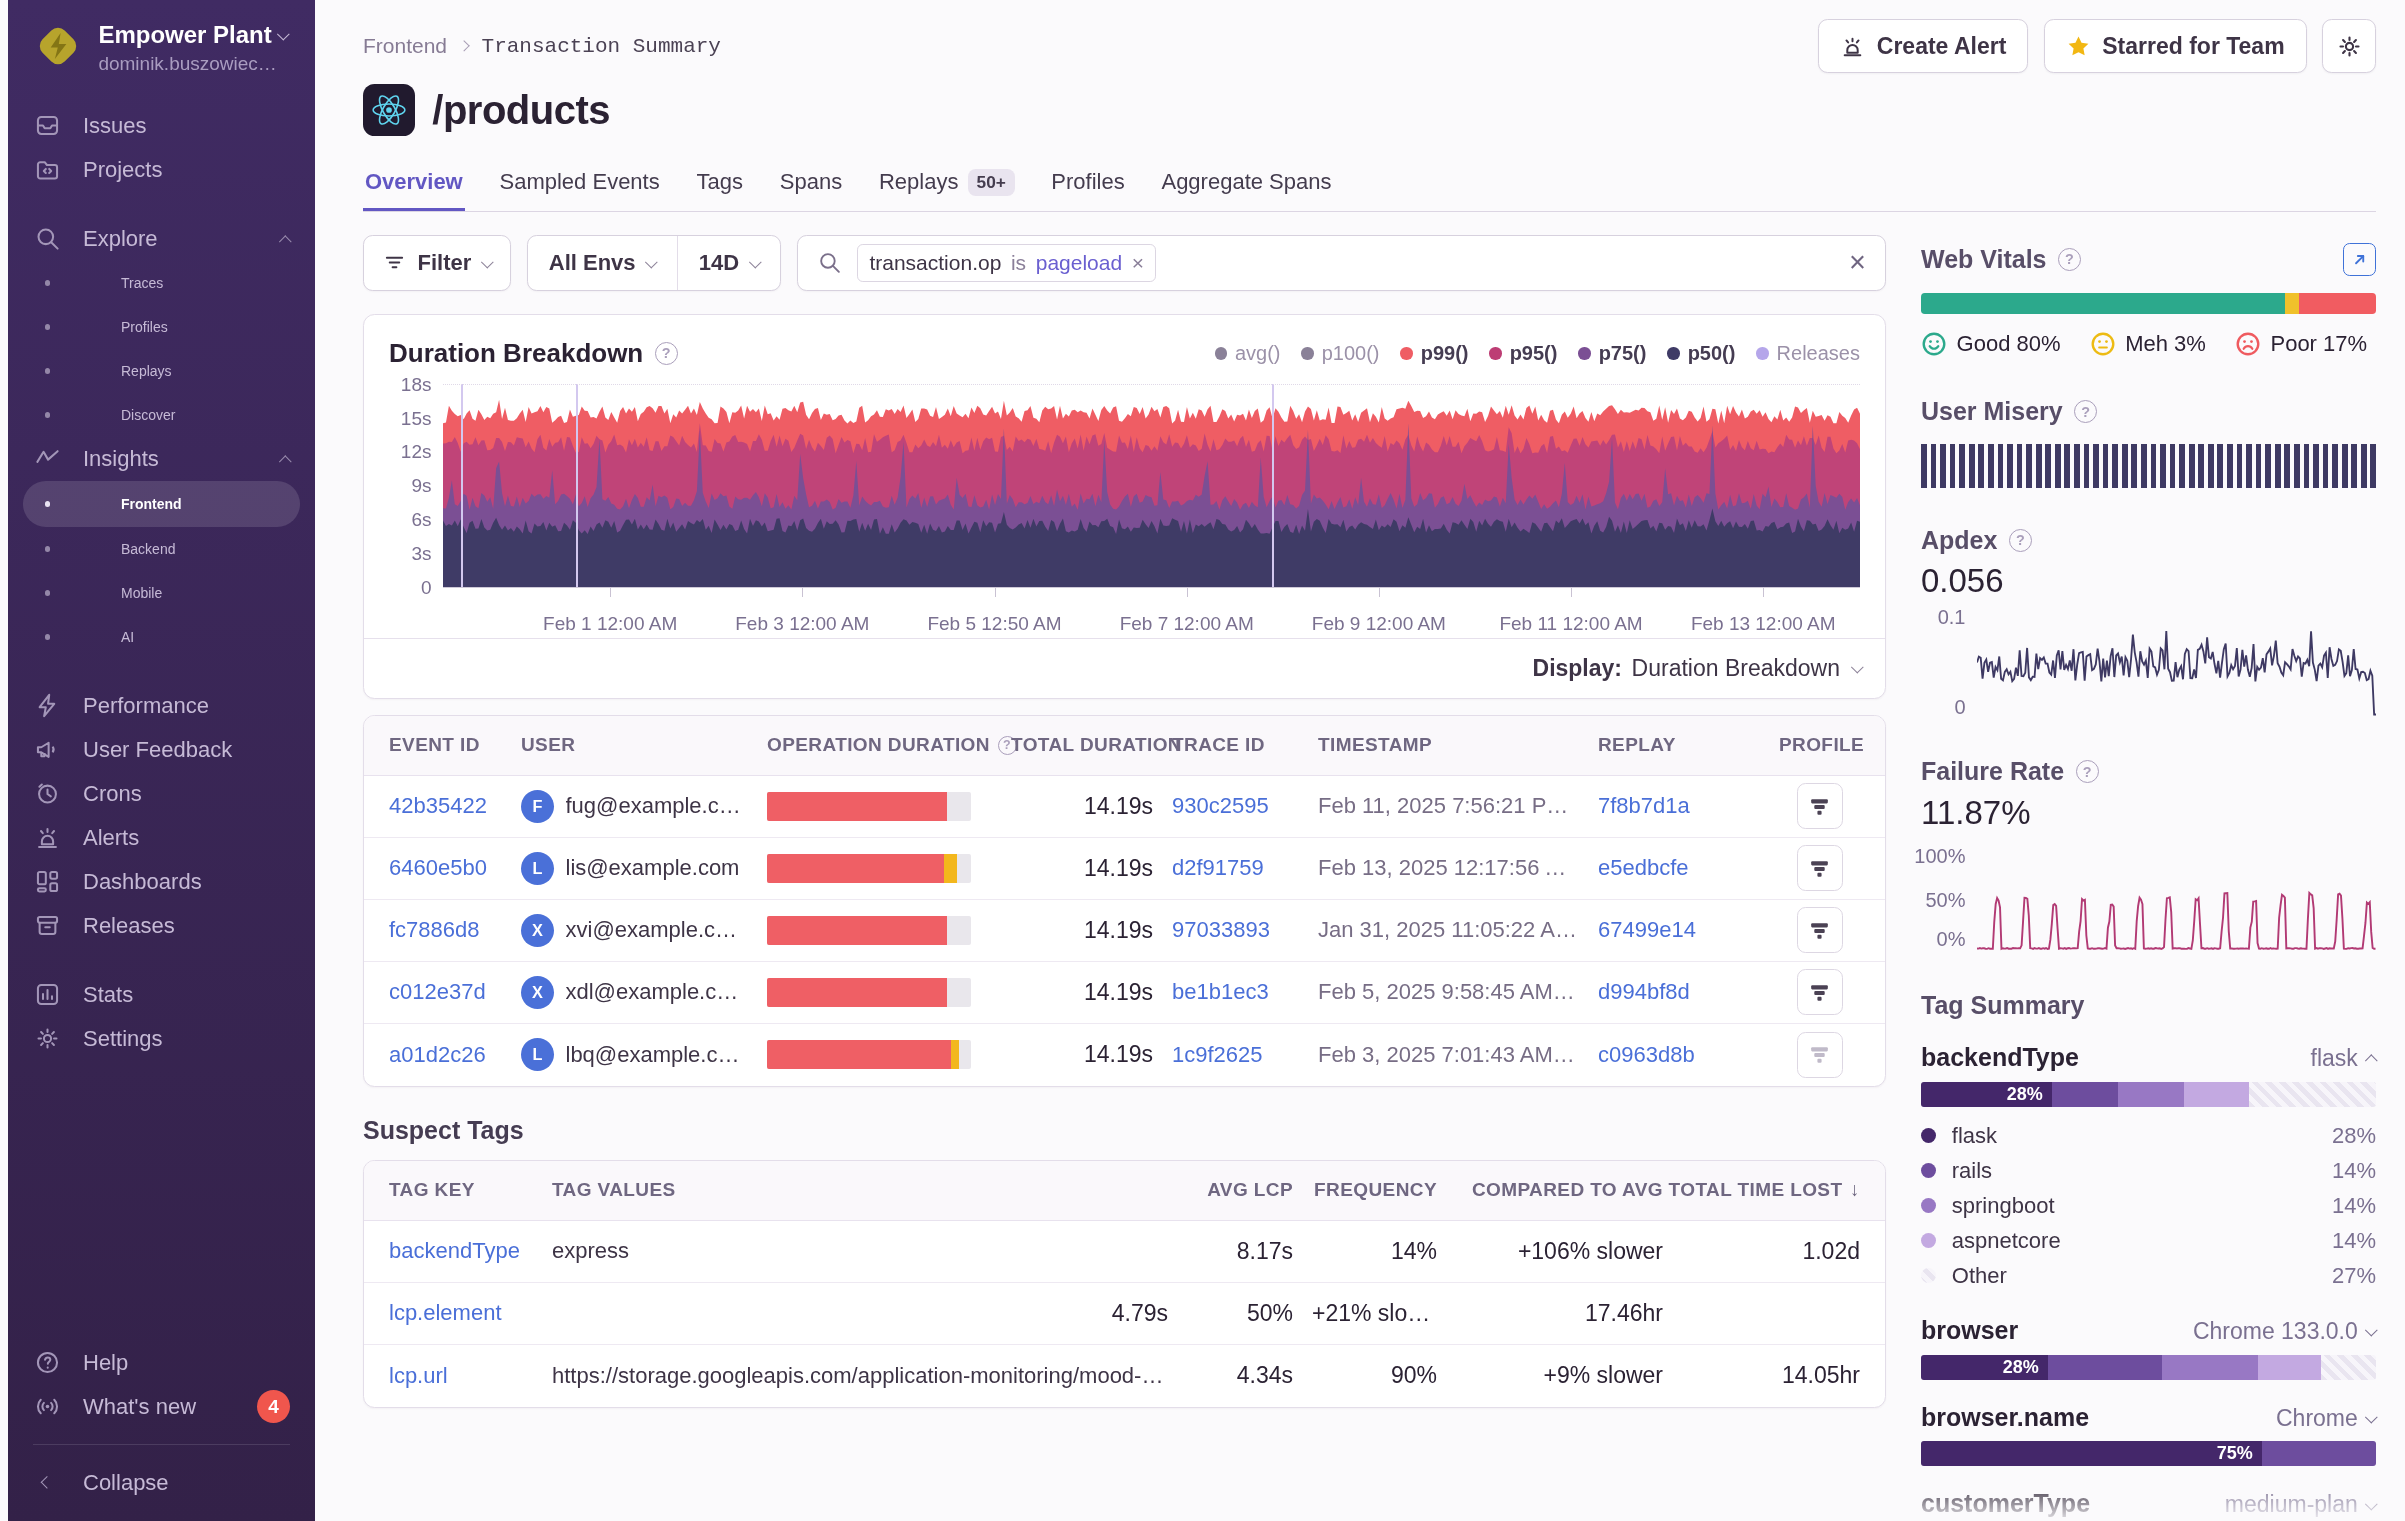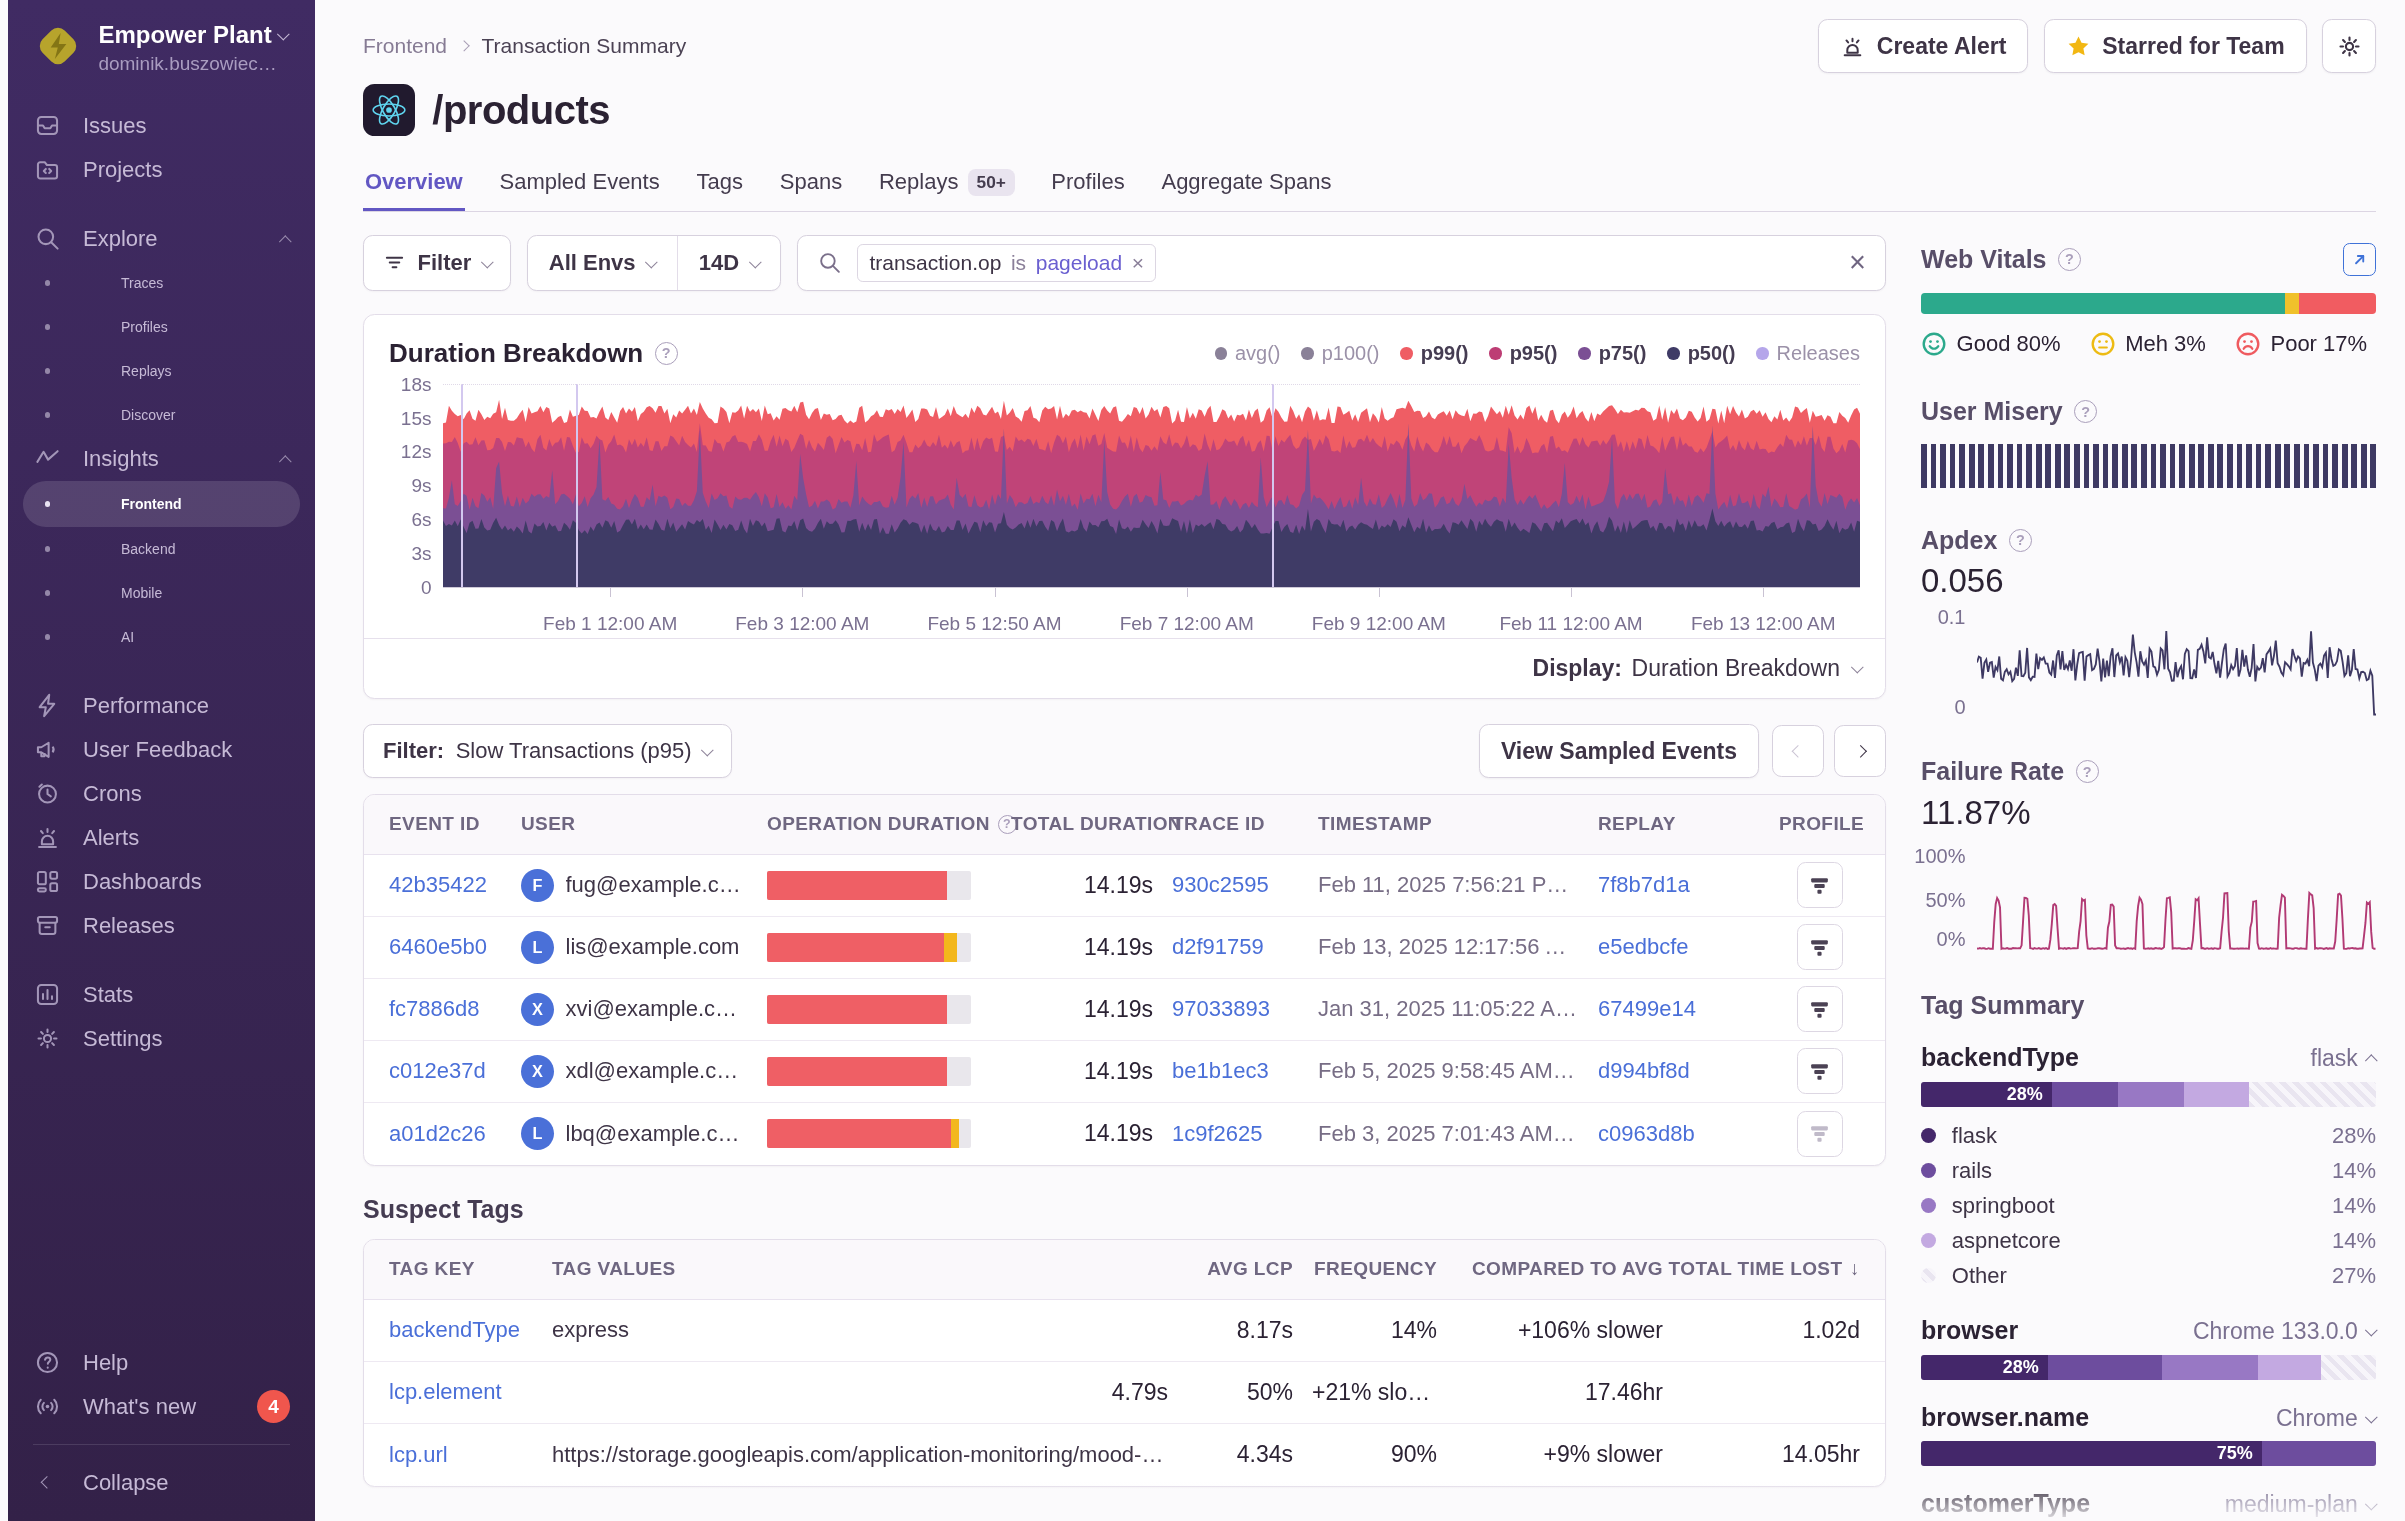--- a/index.html
+++ b/index.html
@@ -36,21 +36,21 @@
   .cv-left{transform:rotate(135deg);}
   .cv-right{transform:rotate(-45deg);}
 
   
   .content{flex:1;position:relative;padding:0 30px 0 48px;overflow:hidden;}
   .content::after{content:"";position:absolute;left:0;right:0;bottom:0;height:42px;background:linear-gradient(180deg,rgba(251,250,252,0),rgba(251,250,252,.92));pointer-events:none;}
   .topbar{display:flex;align-items:center;justify-content:space-between;padding-top:19px;}
   .crumbs{display:flex;align-items:center;gap:13.4px;font-size:21px;}
   .crumb-parent{color:#867b94;}
   .crumb-sep{color:#a79cb4;display:flex;}
-  .crumb-cur{color:#4b4254;}
+  .crumb-cur{color:#4b4254;font-family:Liberation Mono, monospace;}
   .actions{display:flex;gap:15.4px;}
   .btn{display:flex;align-items:center;gap:11.5px;height:54px;padding:0 21px;background:#fff;border:1px solid #d7d1de;border-radius:9.6px;font-size:23px;font-weight:bold;color:#3e3446;box-shadow:0 1px 1.9px rgba(43,34,51,.05);cursor:pointer;white-space:nowrap;}
   .btn-sq{width:54px;padding:0;justify-content:center;}
   .title-row{display:flex;align-items:center;gap:17.3px;margin-top:11px;}
   .plat-ico{width:52px;height:52px;border-radius:11.5px;background:#211a2e;display:flex;align-items:center;justify-content:center;}
   .page-title{font-size:40px;font-weight:bold;color:#2b2233;letter-spacing:-0.5px;}
   .tabs{display:flex;gap:33px;margin-top:29px;border-bottom:1px solid #dcd5e3;}
   .tab{display:flex;align-items:center;gap:9.6px;font-size:22px;color:#443c4e;padding:3.8px 1.9px 15.4px;cursor:pointer;}
   .tab.active{color:#6257c3;box-shadow:inset 0 -2.9px 0 #6257c3;font-weight:bold;}
   .tab-badge{background:#e9e4ef;color:#443c4e;font-size:17.3px;font-weight:bold;border-radius:7.7px;padding:2.9px 8.6px;}
@@ -572,40 +572,20 @@
               <div class="x-tick" style="left: 91.7%;"></div>
               <div class="x-lab" style="left: 91.7%;">Feb 13 12:00 AM</div>
             </div>
           <div class="dur-footer">
             <span class="disp-lbl">Display:</span>
             <span class="disp-val">Duration Breakdown</span>
             <span class="cv cv-down"></span>
           </div>
         </div>
 
-        <div class="sec-row">
-          <button class="fbtn" style="height:54px">
-            <span>Filter:</span>
-            <span style="font-weight:normal">Slow Transactions (p95)</span>
-            <span class="cv cv-down" style="color:#8d8399"></span>
-          </button>
-          <div class="right-ctrls">
-            <button class="btn" style="height:54px">
-                <span>View Sampled Events</span>
-              </button>
-            <div class="pag">
-              <button class="pag-btn disabled">
-                  <span class="cv cv-left"></span>
-                </button>
-              <button class="pag-btn">
-                  <span class="cv cv-right"></span>
-                </button>
-            </div>
-          </div>
-        </div>
 
         <div class="card tbl">
           <div class="ev-grid thead">
             <div class="th">EVENT ID</div>
             <div class="th">USER</div>
             <div class="th">
                 <span>OPERATION DURATION</span>
                 <span class="qmark" style="width:19px;height:19px;font-size:12.5px">?</span>
               </div>
             <div class="th">TOTAL DURATION</div>

